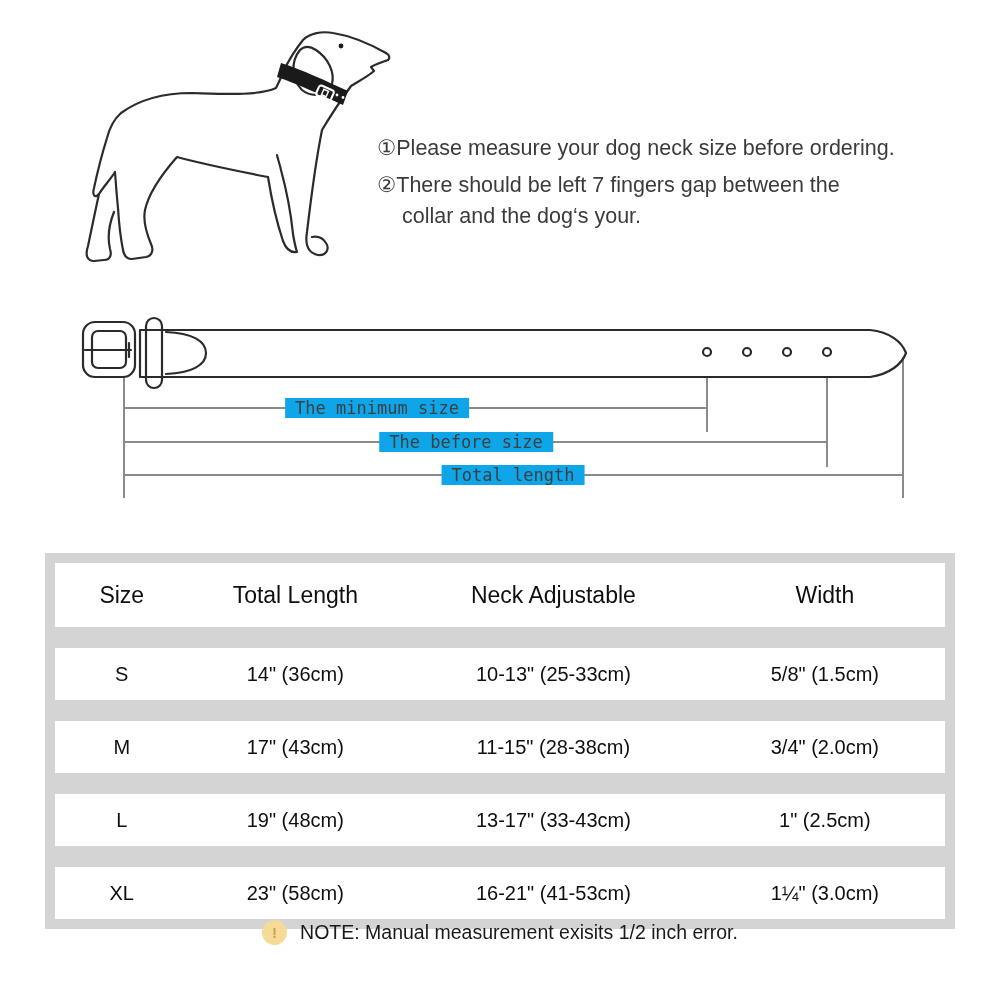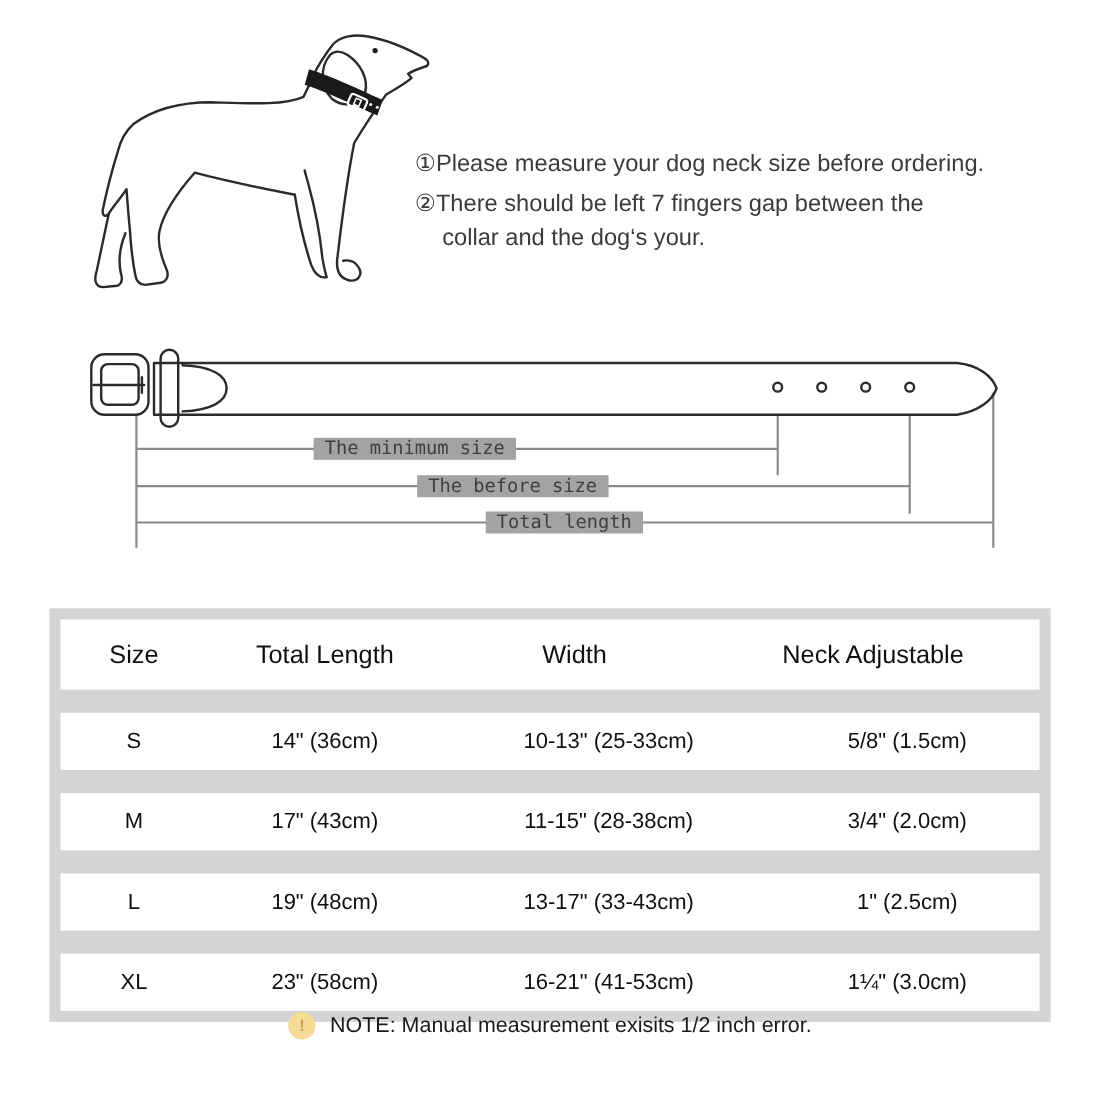--- a/index.html
+++ b/index.html
@@ -7,21 +7,21 @@
           font-family:"Liberation Sans",sans-serif;color:#1a1a1a;}
   svg{position:absolute;left:0;top:0;}
   .ink{stroke:#2b2b2b;fill:none;stroke-width:2.2;stroke-linecap:round;stroke-linejoin:round;}
   .gray-line{stroke:#8a8a8a;fill:none;stroke-width:2;}
   
   .instructions{position:absolute;left:377px;top:118px;width:600px;
                 font-size:21.5px;line-height:31px;color:#3b3b3b;}
   .instructions .line1{margin-bottom:6px;margin-top:15px;}
   .instructions .line3{padding-left:25px;}
   
-  .measure-label{position:absolute;transform:translate(-50%,-50%);background:#a3a3a3;
+  .measure-label{position:absolute;transform:translate(-50%,-50%);background:#0ea5e9;
                  padding:0 10px;font-family:"DejaVu Sans Mono",monospace;
                  font-size:17px;color:#3f3f3f;white-space:nowrap;}
   
   .size-table{position:absolute;left:45px;top:553px;width:910px;background:#d4d4d4;
               padding:10px;box-sizing:border-box;}
   .t-row{display:flex;background:#ffffff;align-items:center;margin-bottom:21px;}
   .t-row:last-child{margin-bottom:0;}
   .t-row.header{height:64px;font-size:23px;color:#0f0f0f;}
   .t-row.data{height:52px;font-size:20px;color:#0f0f0f;}
   .t-cell{text-align:center;}
@@ -157,22 +157,22 @@
   </div>
 
   <span class="measure-label" style="left:377px;top:408px;">The minimum size</span>
   <span class="measure-label" style="left:466px;top:442px;">The before size</span>
   <span class="measure-label" style="left:513px;top:475px;">Total length</span>
 
   <div class="size-table">
     <div class="t-row header">
       <div class="t-cell c1">Size</div>
       <div class="t-cell c2">Total Length</div>
+      <div class="t-cell c3">Neck Adjustable</div>
       <div class="t-cell c4">Width</div>
-      <div class="t-cell c3">Neck Adjustable</div>
     </div>
     <div class="t-row data">
       <div class="t-cell c1">S</div>
       <div class="t-cell c2">14" (36cm)</div>
       <div class="t-cell c3">10-13" (25-33cm)</div>
       <div class="t-cell c4">5/8" (1.5cm)</div>
     </div>
     <div class="t-row data">
       <div class="t-cell c1">M</div>
       <div class="t-cell c2">17" (43cm)</div>

